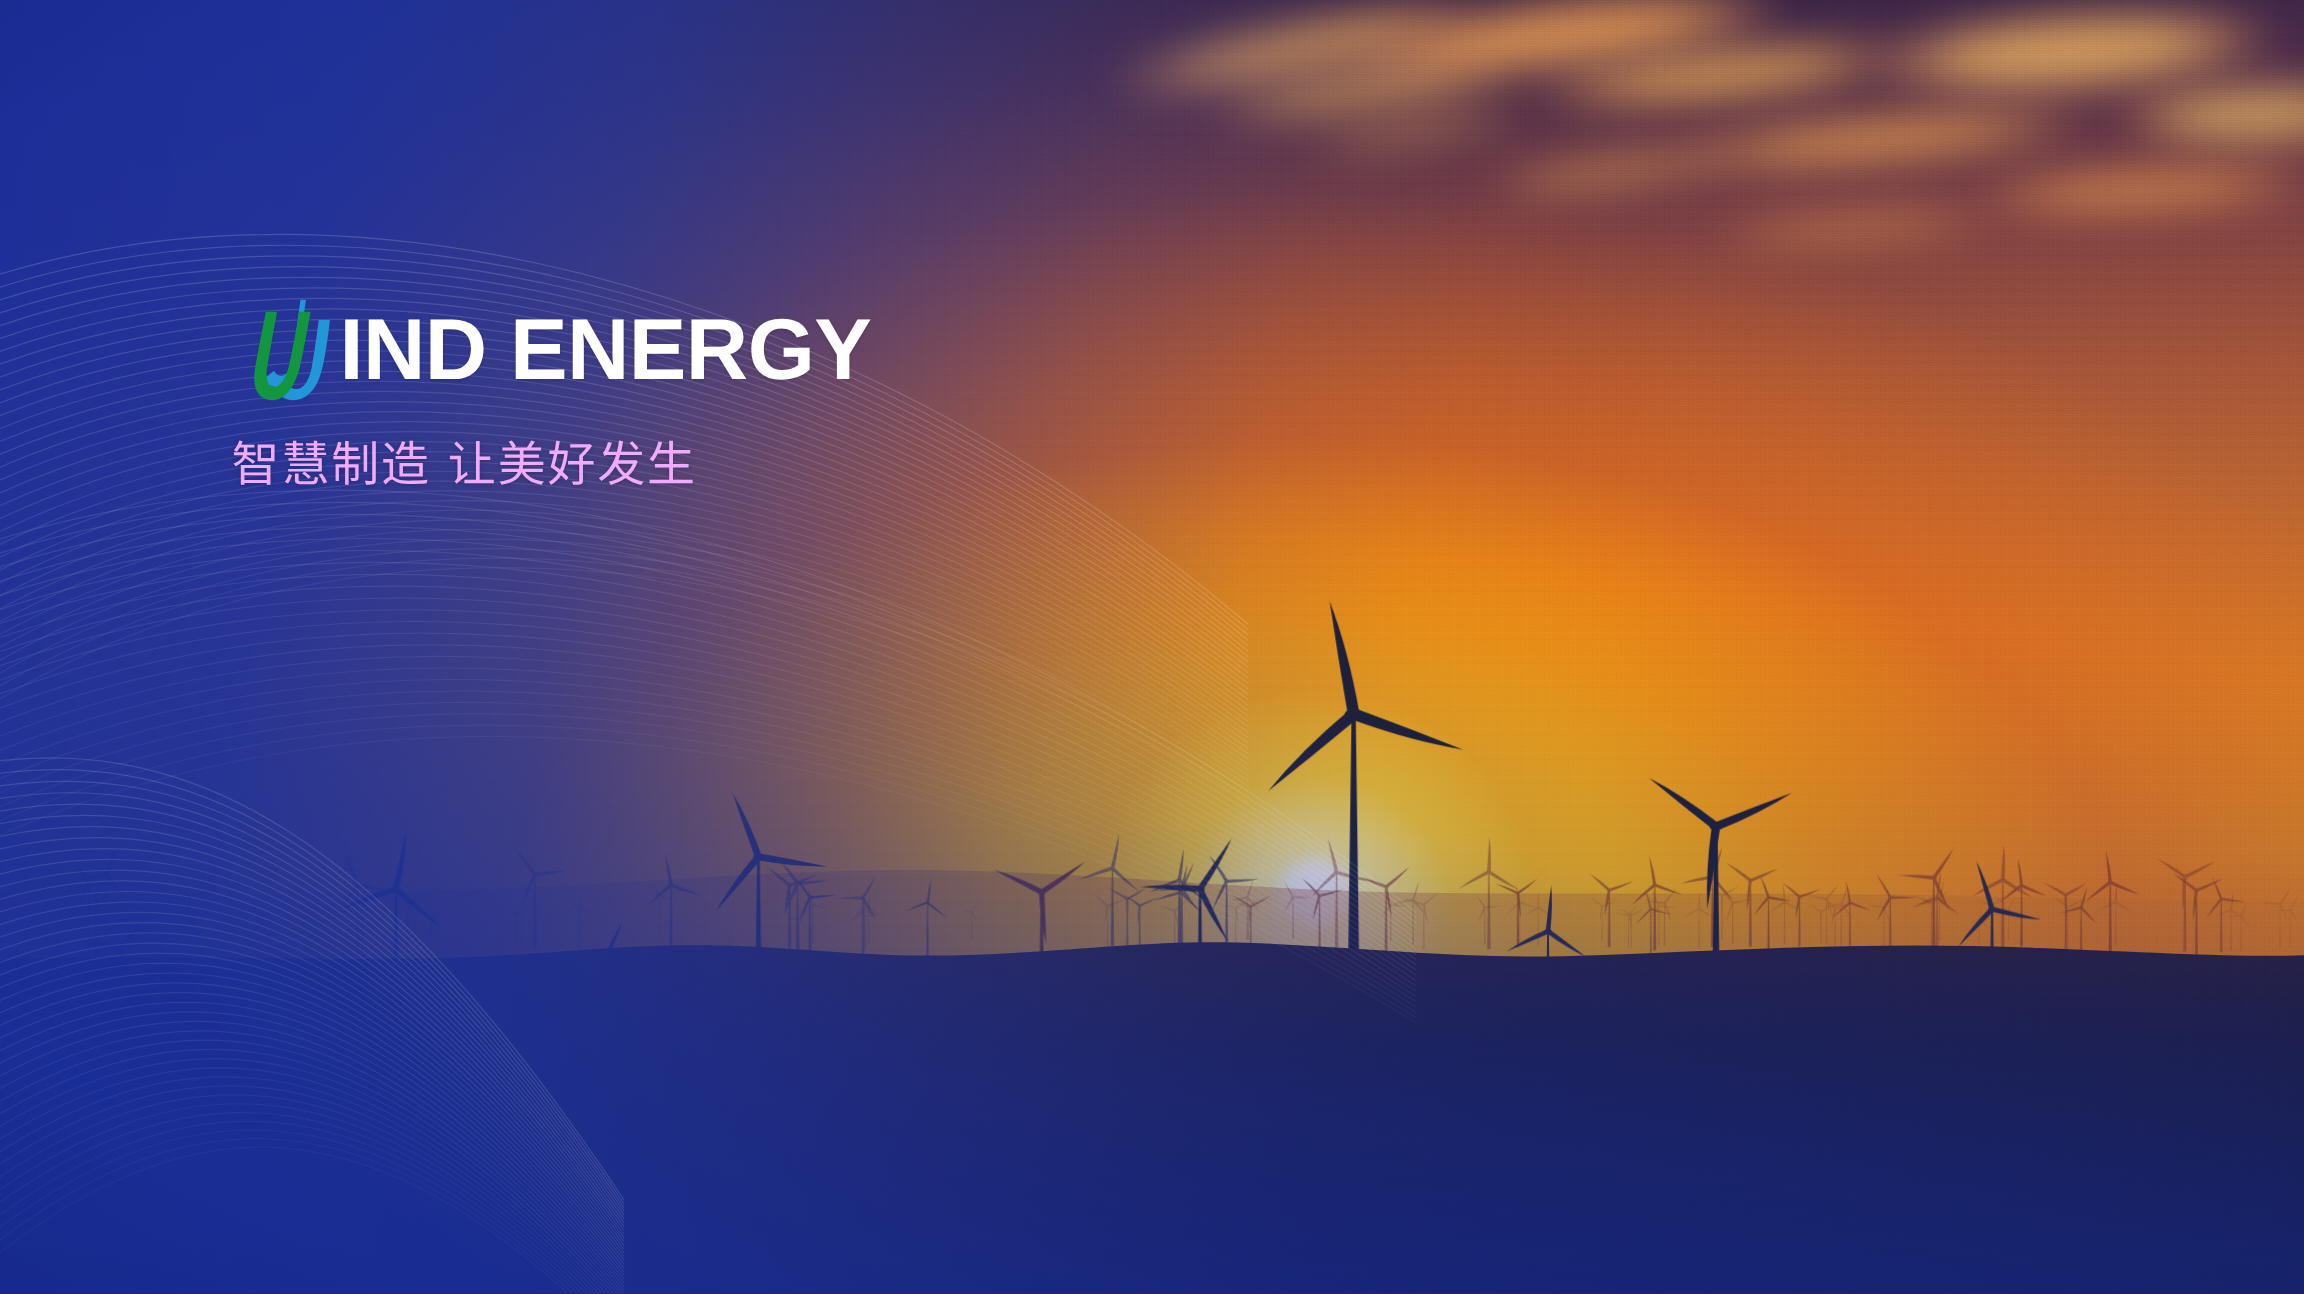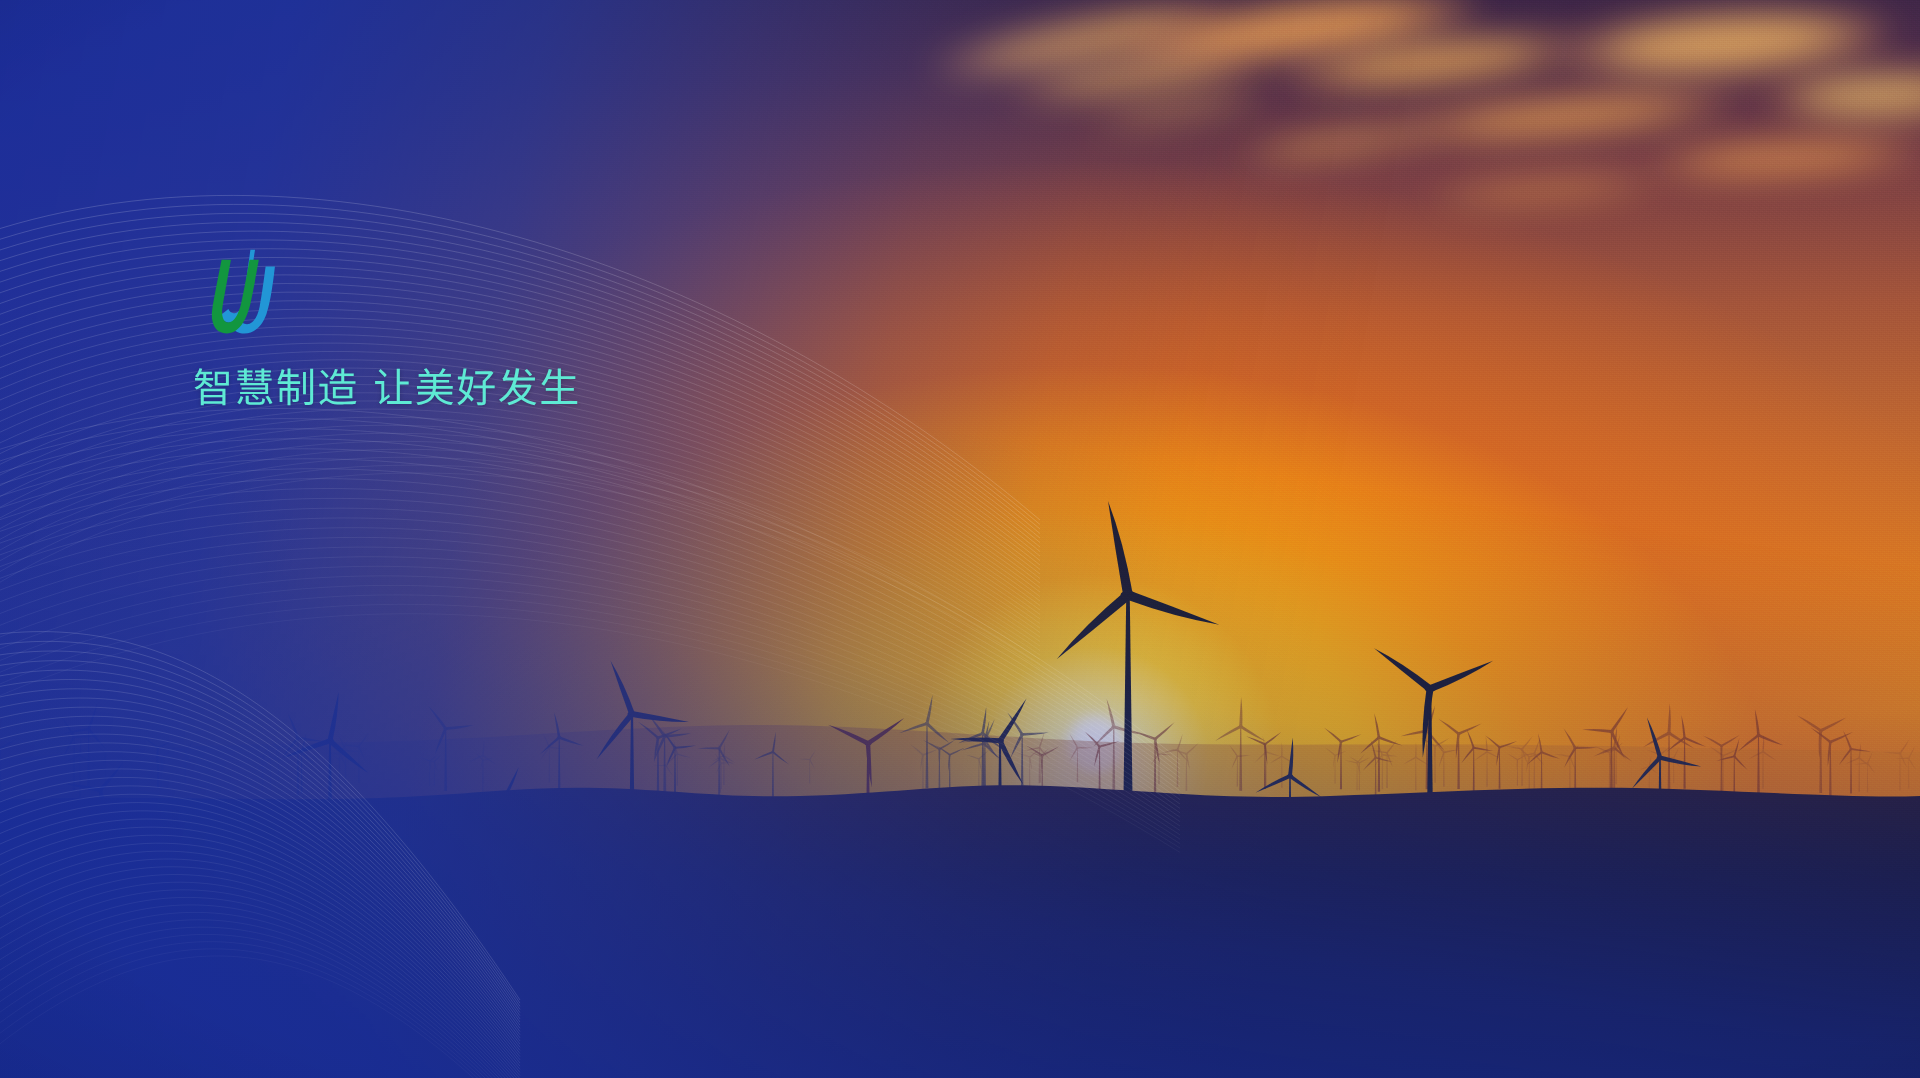--- a/index.html
+++ b/index.html
@@ -113,21 +113,21 @@
     font-size:72px;
     font-weight:700;
     letter-spacing:-0.5px;
     line-height:1;
     white-space:nowrap;
     text-shadow:0 1px 3px rgba(0,0,0,.18);
     font-family:"Liberation Sans","DejaVu Sans",sans-serif;
   }
   #tagline{
     margin-top:22px;
-    color:#5eead4;
+    color:#f0abfc;
     font-size:40px;
     font-weight:400;
     line-height:1.42;
     letter-spacing:1.5px;
     text-shadow:0 1px 4px rgba(0,0,0,.22);
     font-family:"DejaVu Sans","Liberation Sans",sans-serif;
   }
   #tagline .tl{display:block;white-space:nowrap;}
 
   
@@ -1145,20 +1145,21 @@
                  C53.5 77 57 70.5 58.5 62 C61 48 67 2 67 2 Z" fill="#2296d6"></path>
         <path d="M96 22 C96 22 92 62 86 78 C81 92 72 101 60 101
                  C52 101 46.5 97 43.5 91.5 L54 84.5 C56 88 59 90 63 90
                  C70.5 90 75.5 81 78 69 C81 54 85 22 85 22 Z" fill="#2296d6"></path>
 
         <path d="M44 14 C44 14 36 58 34 70 C32.5 79 34.5 88 41 88
                  C48 88 53 78.5 56 66 C59.5 51 66 14 66 14
                  L77 14 C77 14 70 54 66.5 68 C62 86 53 101 39 101
                  C25 101 19.5 88 22 72 C24.5 56 33 14 33 14 Z" fill="#12963f"></path>
       </svg>
+      <div id="wordmark">IND ENERGY</div>
     </div>
 
     <div id="tagline">
       <span class="tl">智慧制造 让美好发生</span>
     </div>
 
   </div>
 </div>
 
 </body></html>

